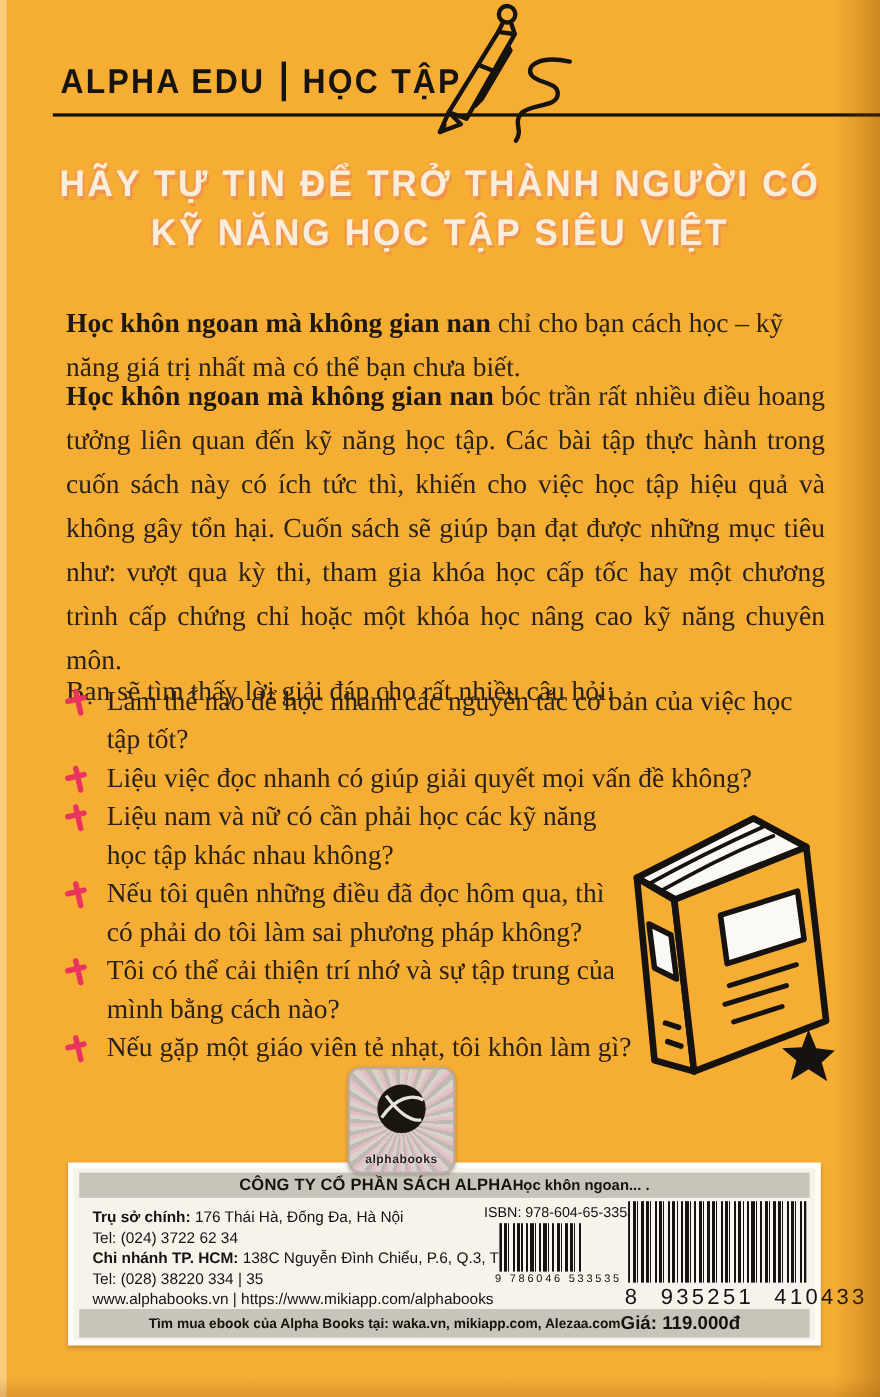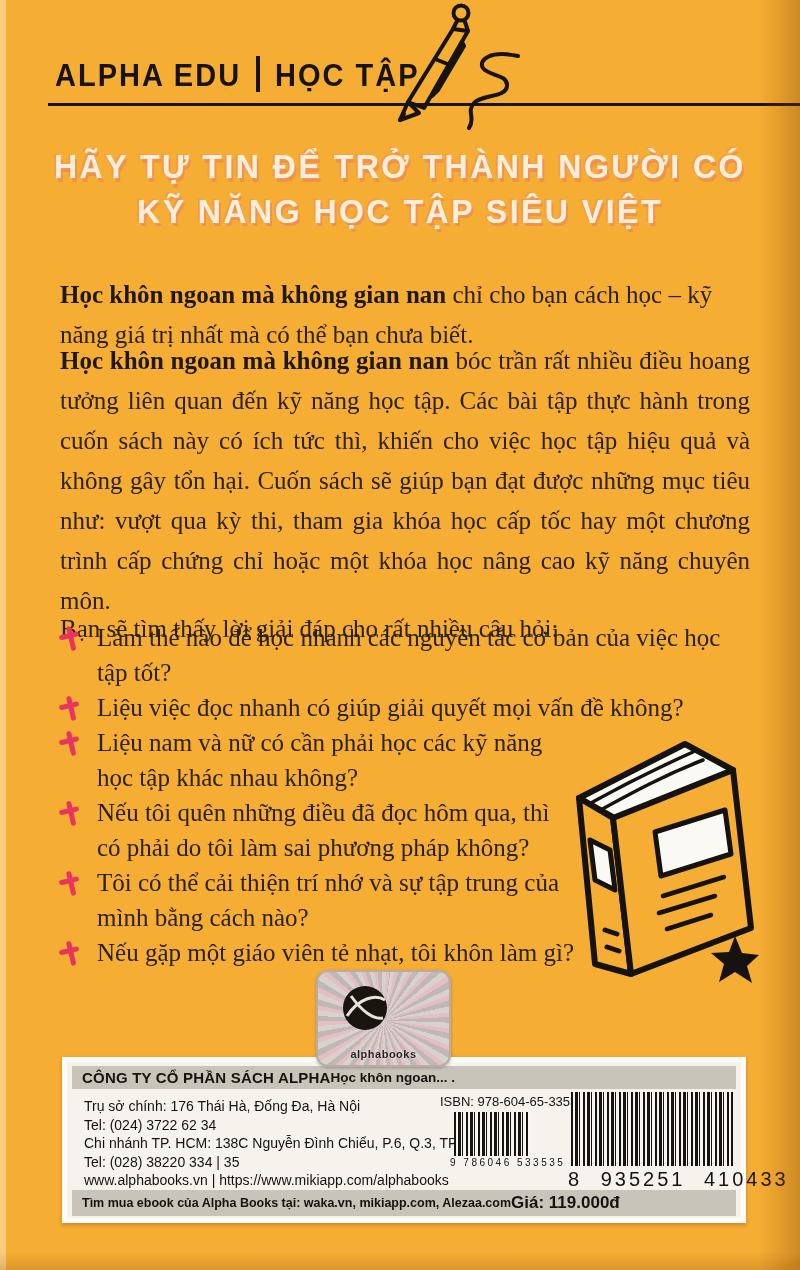--- a/index.html
+++ b/index.html
@@ -35,36 +35,36 @@
   .q-item{display:flex;align-items:flex-start;}
   .q-icon{flex:0 0 22px;position:relative;width:22px;height:28px;margin:6px 15px 0 0;transform:rotate(-13deg);}
   .q-icon::before{content:"";position:absolute;left:9px;top:0;width:5px;height:25px;background:#E8345E;border-radius:3px;}
   .q-icon::after{content:"";position:absolute;left:0;top:7px;width:20px;height:5px;background:#E8345E;border-radius:3px;}
   .q-text{white-space:pre-line;line-height:35px;}
 
   
   .book-svg{position:absolute;left:563px;top:714px;}
   .sticker{position:absolute;left:316px;top:970px;width:94px;height:93px;border-radius:12px;z-index:5;
         background:repeating-conic-gradient(from 8deg at 50% 52%,#d8d2cd 0deg 5deg,#e6bcc5 5deg 9deg,#bfb8b3 9deg 14deg);
-        border:2px solid #b5aea8;box-shadow:0 1px 3px rgba(80,50,0,.35);text-align:center;padding-left:37px;}
+        border:2px solid #b5aea8;box-shadow:0 1px 3px rgba(80,50,0,.35);text-align:center;}
   .sticker-core{position:absolute;left:23px;top:12px;}
   .sticker-text{position:absolute;bottom:5px;left:0;width:100%;font-size:11px;font-weight:bold;color:#241f1c;
         letter-spacing:.5px;text-shadow:0 0 2px rgba(255,255,255,.8);}
 
   
   .footer{position:absolute;left:62px;top:1057px;width:684px;height:166px;background:#f5f3ec;
         border:5px solid #fdfcf8;box-sizing:border-box;box-shadow:0 2px 4px rgba(90,50,0,.30);
         display:flex;flex-direction:column;padding:4px 5px;color:#15130f;}
-  .band{background:#c8c4ba;display:flex;justify-content:flex-start;align-items:center;padding:3px 10px;}
+  .band{background:#c8c4ba;display:flex;justify-content:center;align-items:center;padding:3px 10px;}
   .band-top{margin-bottom:2px;}
   .company{font-weight:bold;font-size:15px;letter-spacing:.2px;}
   .title-short{font-weight:bold;font-size:13.5px;}
   .mid{flex:1;position:relative;padding:6px 0 0 12px;}
   .addr{font-size:14px;line-height:18.5px;}
-  .addr b{font-weight:normal;}
+  .addr b{font-weight:bold;}
   .isbn-block{position:absolute;left:368px;top:3px;width:130px;}
   .isbn-label{font-size:13px;margin-bottom:3px;white-space:nowrap;}
   .barcode{background:repeating-linear-gradient(90deg,#161310 0px,#161310 2px,#f7f5ef 2px,#f7f5ef 4px,#161310 4px,#161310 7px,#f7f5ef 7px,#f7f5ef 8px,#161310 8px,#161310 9px,#f7f5ef 9px,#f7f5ef 12px);}
   .isbn-bars{width:76px;height:44px;margin-left:14px;}
   .isbn-digits{font-size:10px;letter-spacing:2.5px;margin:1px 0 0 10px;white-space:nowrap;}
   .ean-block{position:absolute;left:496px;top:1px;width:168px;text-align:center;}
   .ean-bars{width:162px;height:74px;margin:0 auto;}
   .ean-digits{font-size:20px;letter-spacing:3px;word-spacing:10px;margin-top:2px;white-space:nowrap;}
   .ebook{font-weight:bold;font-size:12.5px;}
   .price{font-weight:bold;font-size:17px;}

